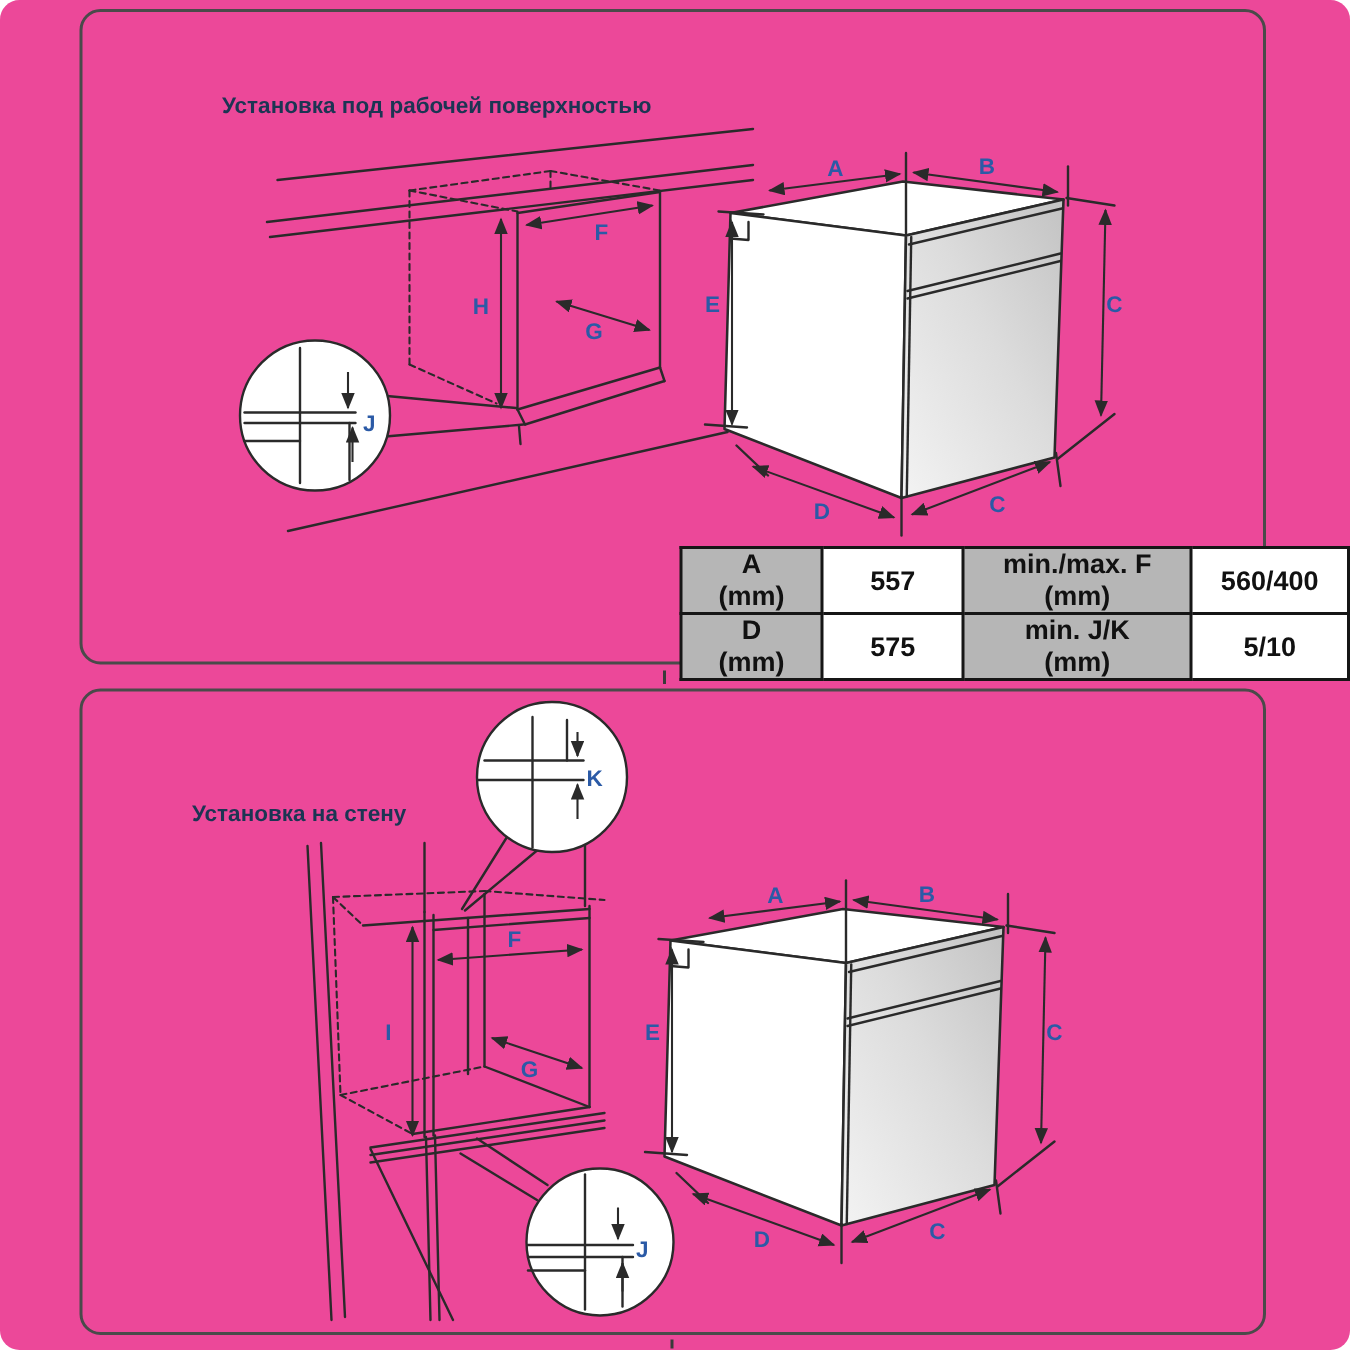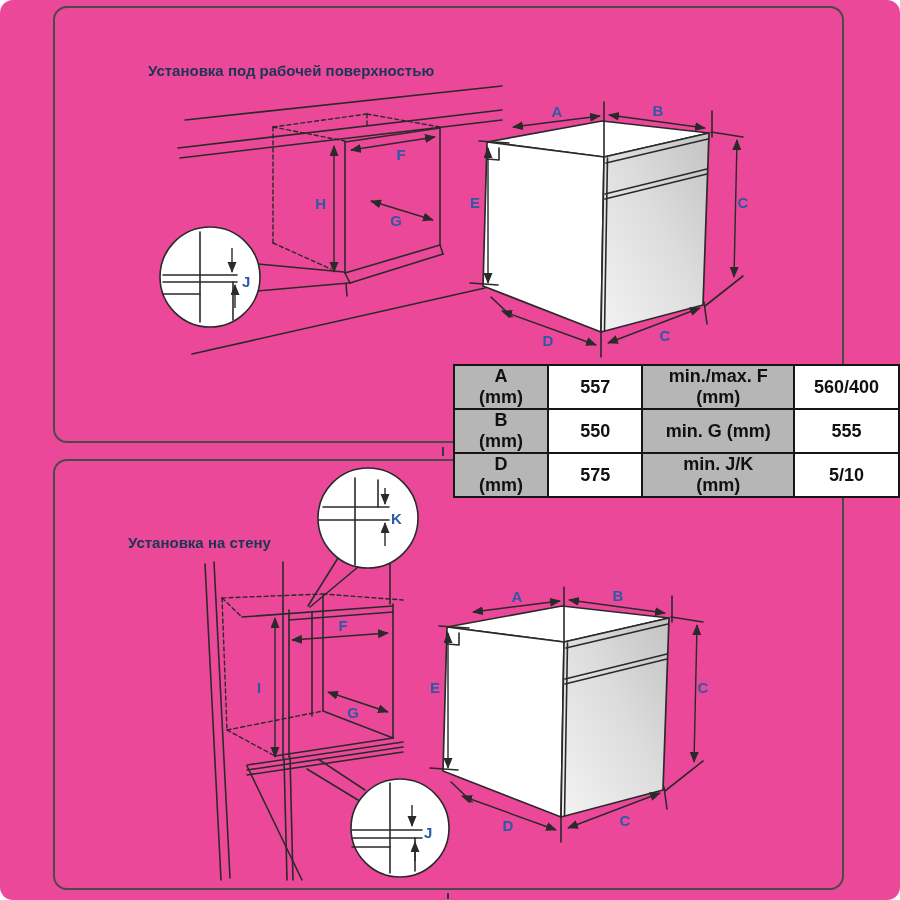--- a/index.html
+++ b/index.html
@@ -216,26 +216,20 @@
 
   <table class="dim-table">
     <tbody>
       <tr>
         <td class="lab c1">A (mm)</td>
         <td class="val c2">557</td>
         <td class="lab c3">min./max. F (mm)</td>
         <td class="val c4">560/400</td>
       </tr>
       <tr>
-        <td class="lab c1">B (mm)</td>
-        <td class="val c2">550</td>
-        <td class="lab c3">min. G (mm)</td>
-        <td class="val c4">555</td>
-      </tr>
-      <tr>
         <td class="lab c1">D (mm)</td>
         <td class="val c2">575</td>
         <td class="lab c3">min. J/K (mm)</td>
         <td class="val c4">5/10</td>
       </tr>
     </tbody>
   </table>
 
   <div class="artifact a1"></div>
   <div class="artifact a2"></div>

